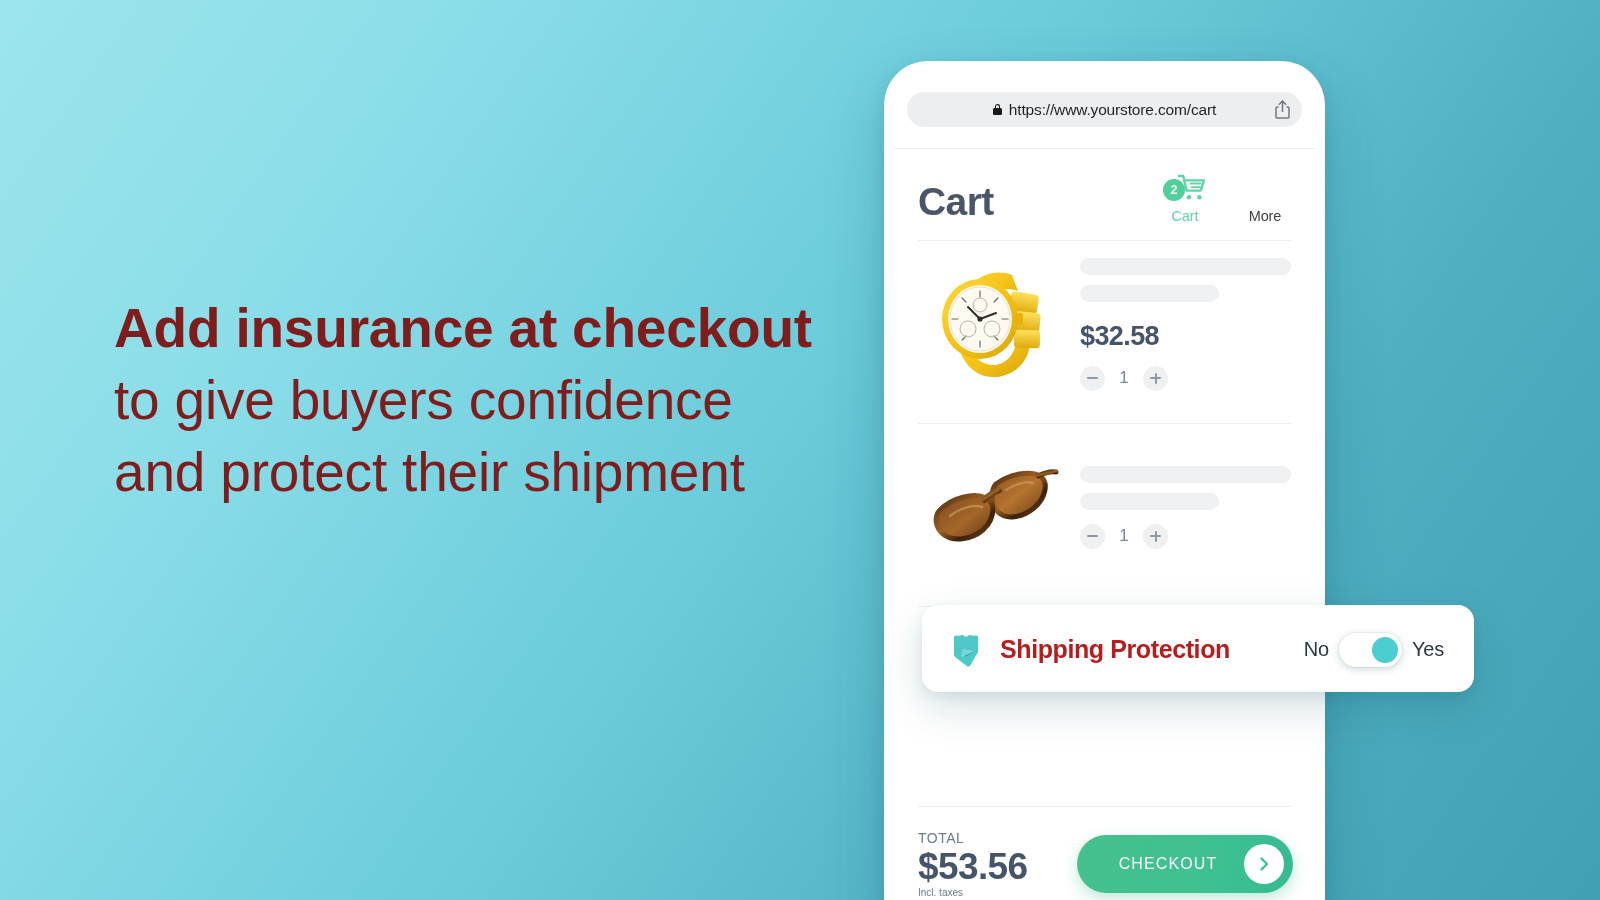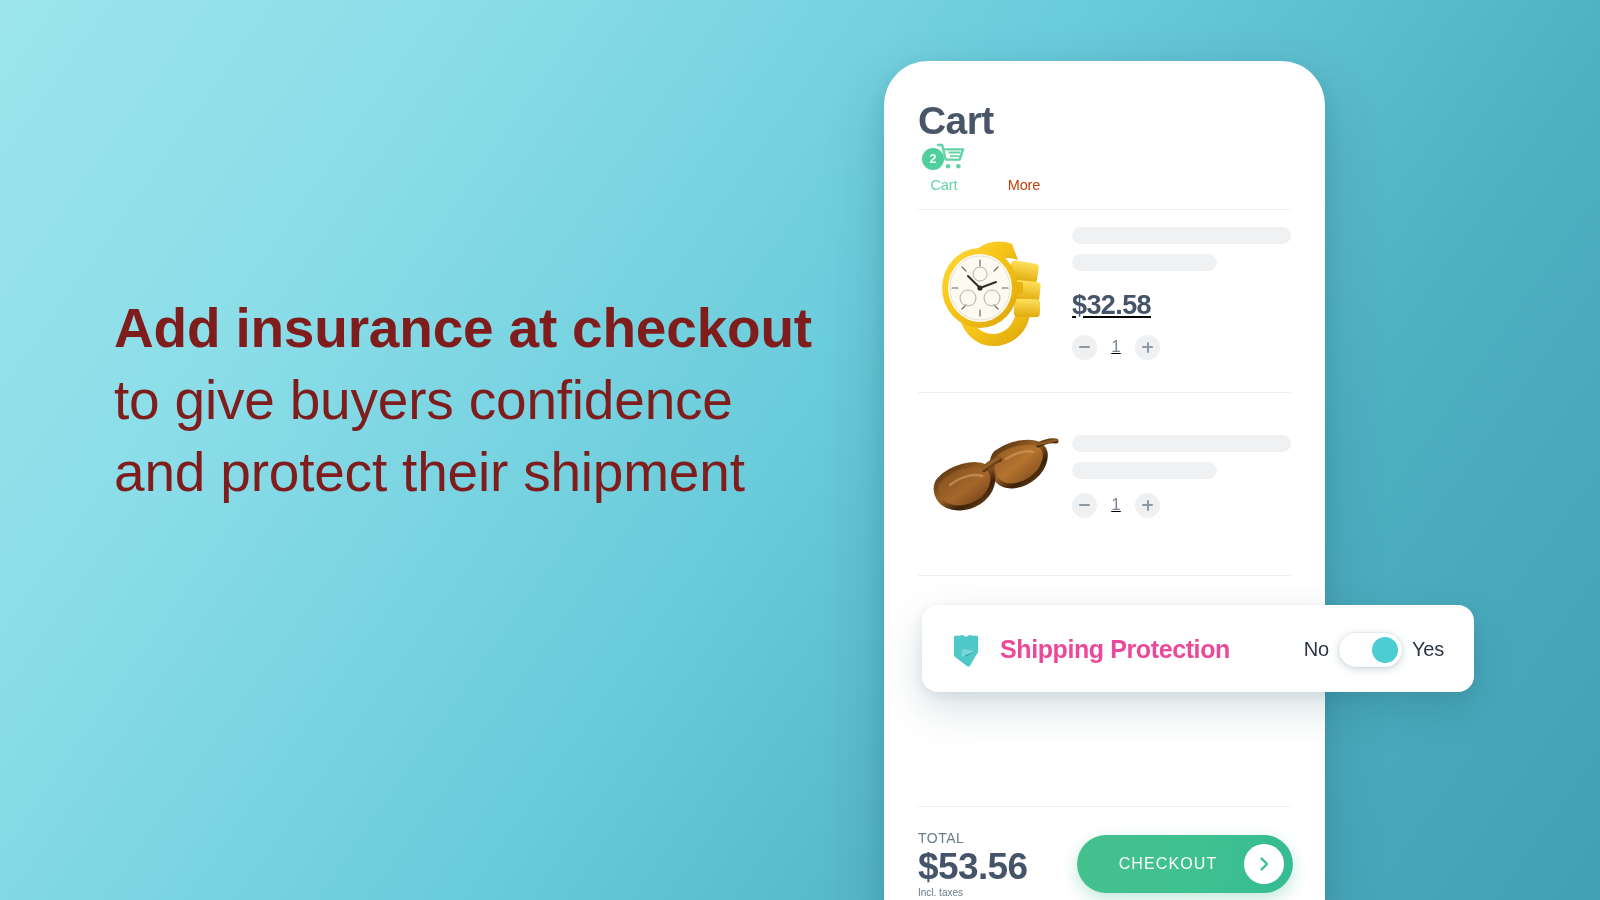--- a/index.html
+++ b/index.html
@@ -104,24 +104,23 @@
   }
   .share-icon {
     position: absolute;
     right: 12px;
     width: 15px; height: 19px;
   }
 
   
   .cart-header {
     display: flex;
-    align-items: flex-start;
+    align-items: center;
     justify-content: space-between;
     padding: 22px 24px 0 24px;
-    flex-direction: column;
   }
   .cart-title {
     font-size: 39px;
     font-weight: 700;
     color: #4a5568;
     letter-spacing: -0.6px;
     line-height: 1;
     padding-top: 8px;
   }
   .nav-group {
@@ -157,36 +156,35 @@
     left: 6px;
     z-index: 2;
   }
   .cart-glyph { position: relative; left: -3px; }
   .nav-label {
     font-size: 14.5px;
     margin-top: 3px;
     letter-spacing: -0.1px;
   }
   .nav-label.active { color: #62d3a4; }
-  .nav-label.muted { color: #c2410c; }
+  .nav-label.muted { color: #404040; }
   .nav-item.more .nav-icon-row { height: 30px; }
 
   .divider {
     height: 1px;
     background: #ecefef;
     margin: 16px 24px 0 24px;
   }
 
   
   .cart-item {
     display: flex;
     align-items: center;
     padding: 14px 24px 16px 24px;
-    gap: 4px;
-    text-decoration: underline;
+    gap: 12px;
   }
   .item-img {
     width: 150px;
     height: 136px;
     flex: none;
     display: flex;
     align-items: center;
     justify-content: center;
   }
   .item-info { flex: 1; padding-top: 2px; }
@@ -257,21 +255,21 @@
     z-index: 10;
   }
   .prot-row {
     display: flex;
     align-items: center;
   }
   .shield-icon { width: 33px; height: 37px; flex: none; margin-right: 15px; }
   .prot-title {
     font-size: 25px;
     font-weight: 700;
-    color: #ec4899;
+    color: #b91c1c;
     letter-spacing: -0.4px;
     white-space: nowrap;
   }
   .toggle-group {
     display: flex;
     align-items: center;
     margin-left: auto;
     gap: 10px;
   }
   .toggle-word {
@@ -374,20 +372,36 @@
 </head>
 <body>
 
 <div class="headline">
   <span class="strong">Add insurance at checkout</span><span> to give buyers confidence and protect their shipment</span>
 </div>
 
 <div class="phone">
   <div class="screen">
 
+    <div class="urlbar-wrap">
+      <div class="urlbar">
+        <span class="lock-icon">
+            <b></b>
+            <i></i>
+          </span>
+        <span class="url-text">https://www.yourstore.com/cart</span>
+        <span class="share-icon">
+          <svg width="15" height="19" viewBox="0 0 15 19">
+            <path d="M3 7H2.2A1.2 1.2 0 0 0 1 8.2v8.6A1.2 1.2 0 0 0 2.2 18h10.6a1.2 1.2 0 0 0 1.2-1.2V8.2A1.2 1.2 0 0 0 12.8 7H12" fill="none" stroke="#6d7880" stroke-width="1.5" stroke-linecap="round"></path>
+            <path d="M7.5 1.2V11.5" fill="none" stroke="#6d7880" stroke-width="1.5" stroke-linecap="round"></path>
+            <path d="M4.3 4.3L7.5 1.1l3.2 3.2" fill="none" stroke="#6d7880" stroke-width="1.5" stroke-linecap="round" stroke-linejoin="round"></path>
+          </svg>
+        </span>
+      </div>
+    </div>
 
     <div class="cart-header">
       <div class="cart-title">Cart</div>
       <div class="nav-group">
 
         <div class="nav-item">
           <div class="nav-icon-row">
             <span class="cart-badge">2</span>
             <span class="cart-glyph">
               <svg width="34" height="30" viewBox="0 0 34 30">

